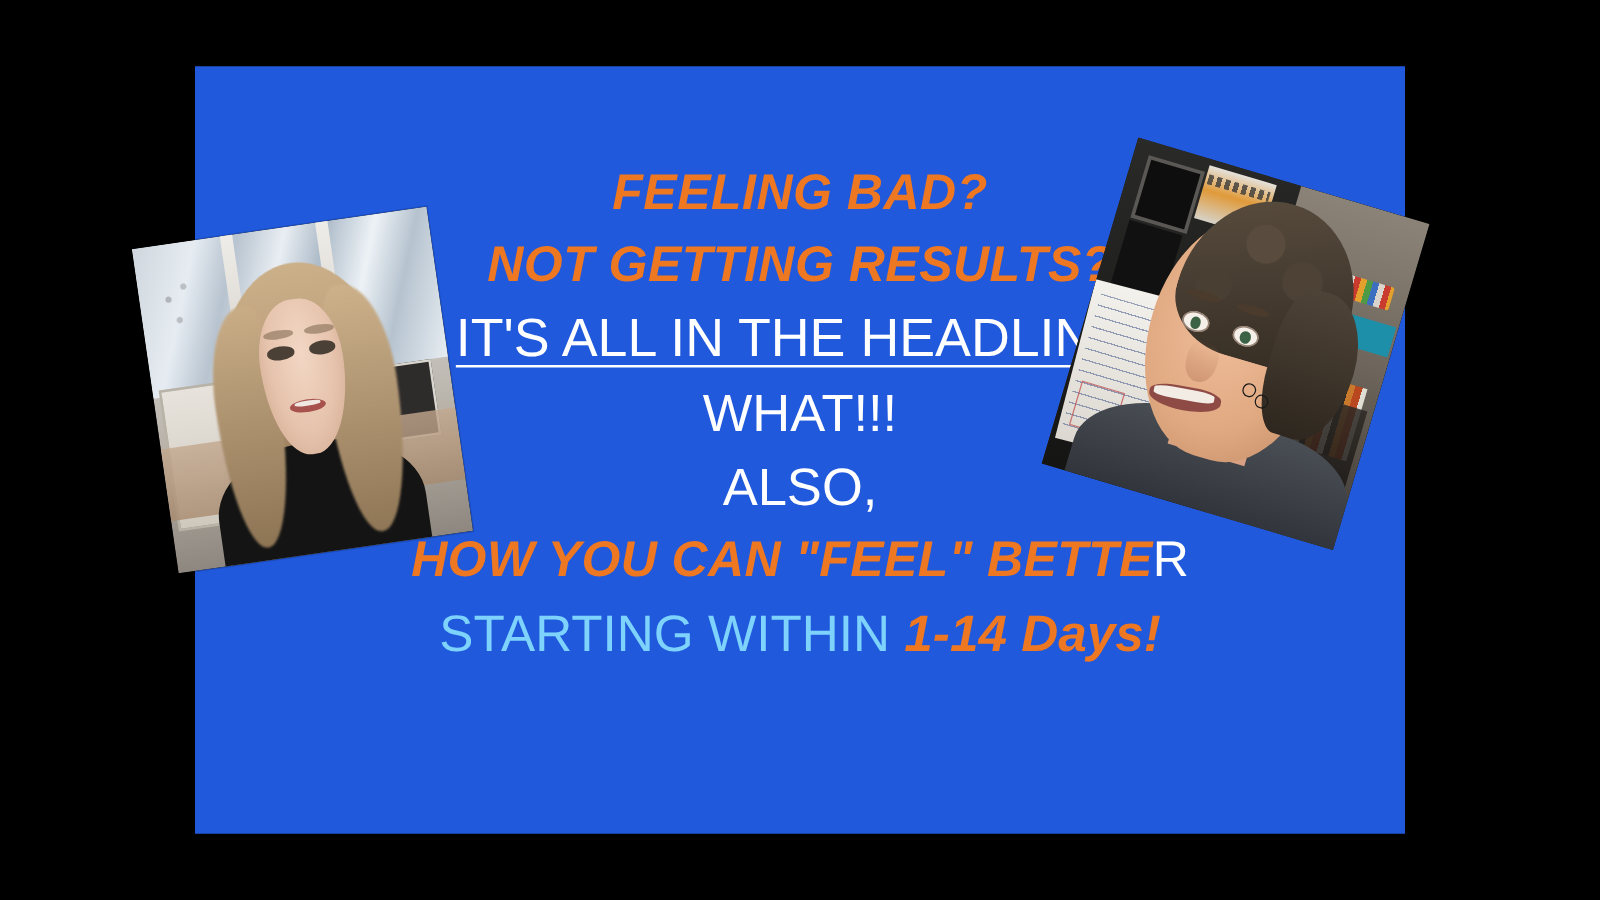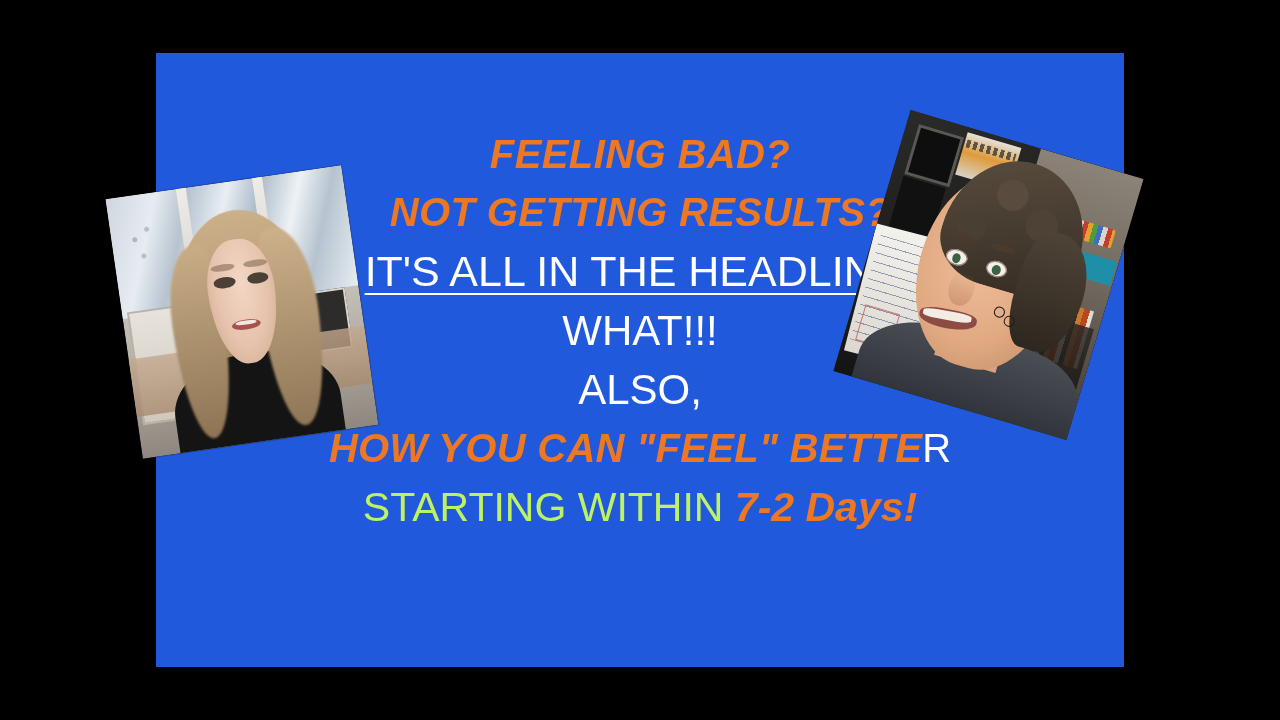--- a/index.html
+++ b/index.html
@@ -85,21 +85,21 @@
   .l6 .wh {
     color: #FFFFFF;
     font-weight: 400;
     font-style: normal;
   }
   .l7 {
     font-size: 41px;
     line-height: 60px;
   }
   .l7 .wh {
-    color: #bef264;
+    color: #7dd3fc;
     font-weight: 400;
   }
   .l7 .or {
     color: #EE7722;
     font-weight: 700;
     font-style: italic;
     font-stretch: condensed;
   }
   .l8 {
     color: #0A0A0A;
@@ -387,21 +387,21 @@
       </div>
     </div>
 
     <div id="headline">
       <div class="line l1">FEELING BAD?</div>
       <div class="line l2">NOT GETTING RESULTS?</div>
       <div class="line l3">IT'S ALL IN THE HEADLINE!</div>
       <div class="line l4">WHAT!!!</div>
       <div class="line l5">ALSO,</div>
       <div class="line l6"><span class="or">HOW YOU CAN "FEEL" BETTE</span><span class="wh">R</span></div>
-      <div class="line l7"><span class="wh">STARTING WITHIN </span><span class="or">7-2 Days!</span></div>
+      <div class="line l7"><span class="wh">STARTING WITHIN </span><span class="or">1-14 Days!</span></div>
     </div>
 
     <div class="photo" id="photo-right">
       <div class="photo-inner">
         <div class="rp-bg"></div>
         <div class="rp-wall"></div>
         <div class="rp-shelf"></div>
         <div class="rp-monitor"></div>
         <div class="rp-poster"></div>
         <div class="rp-poster-txt"></div>

